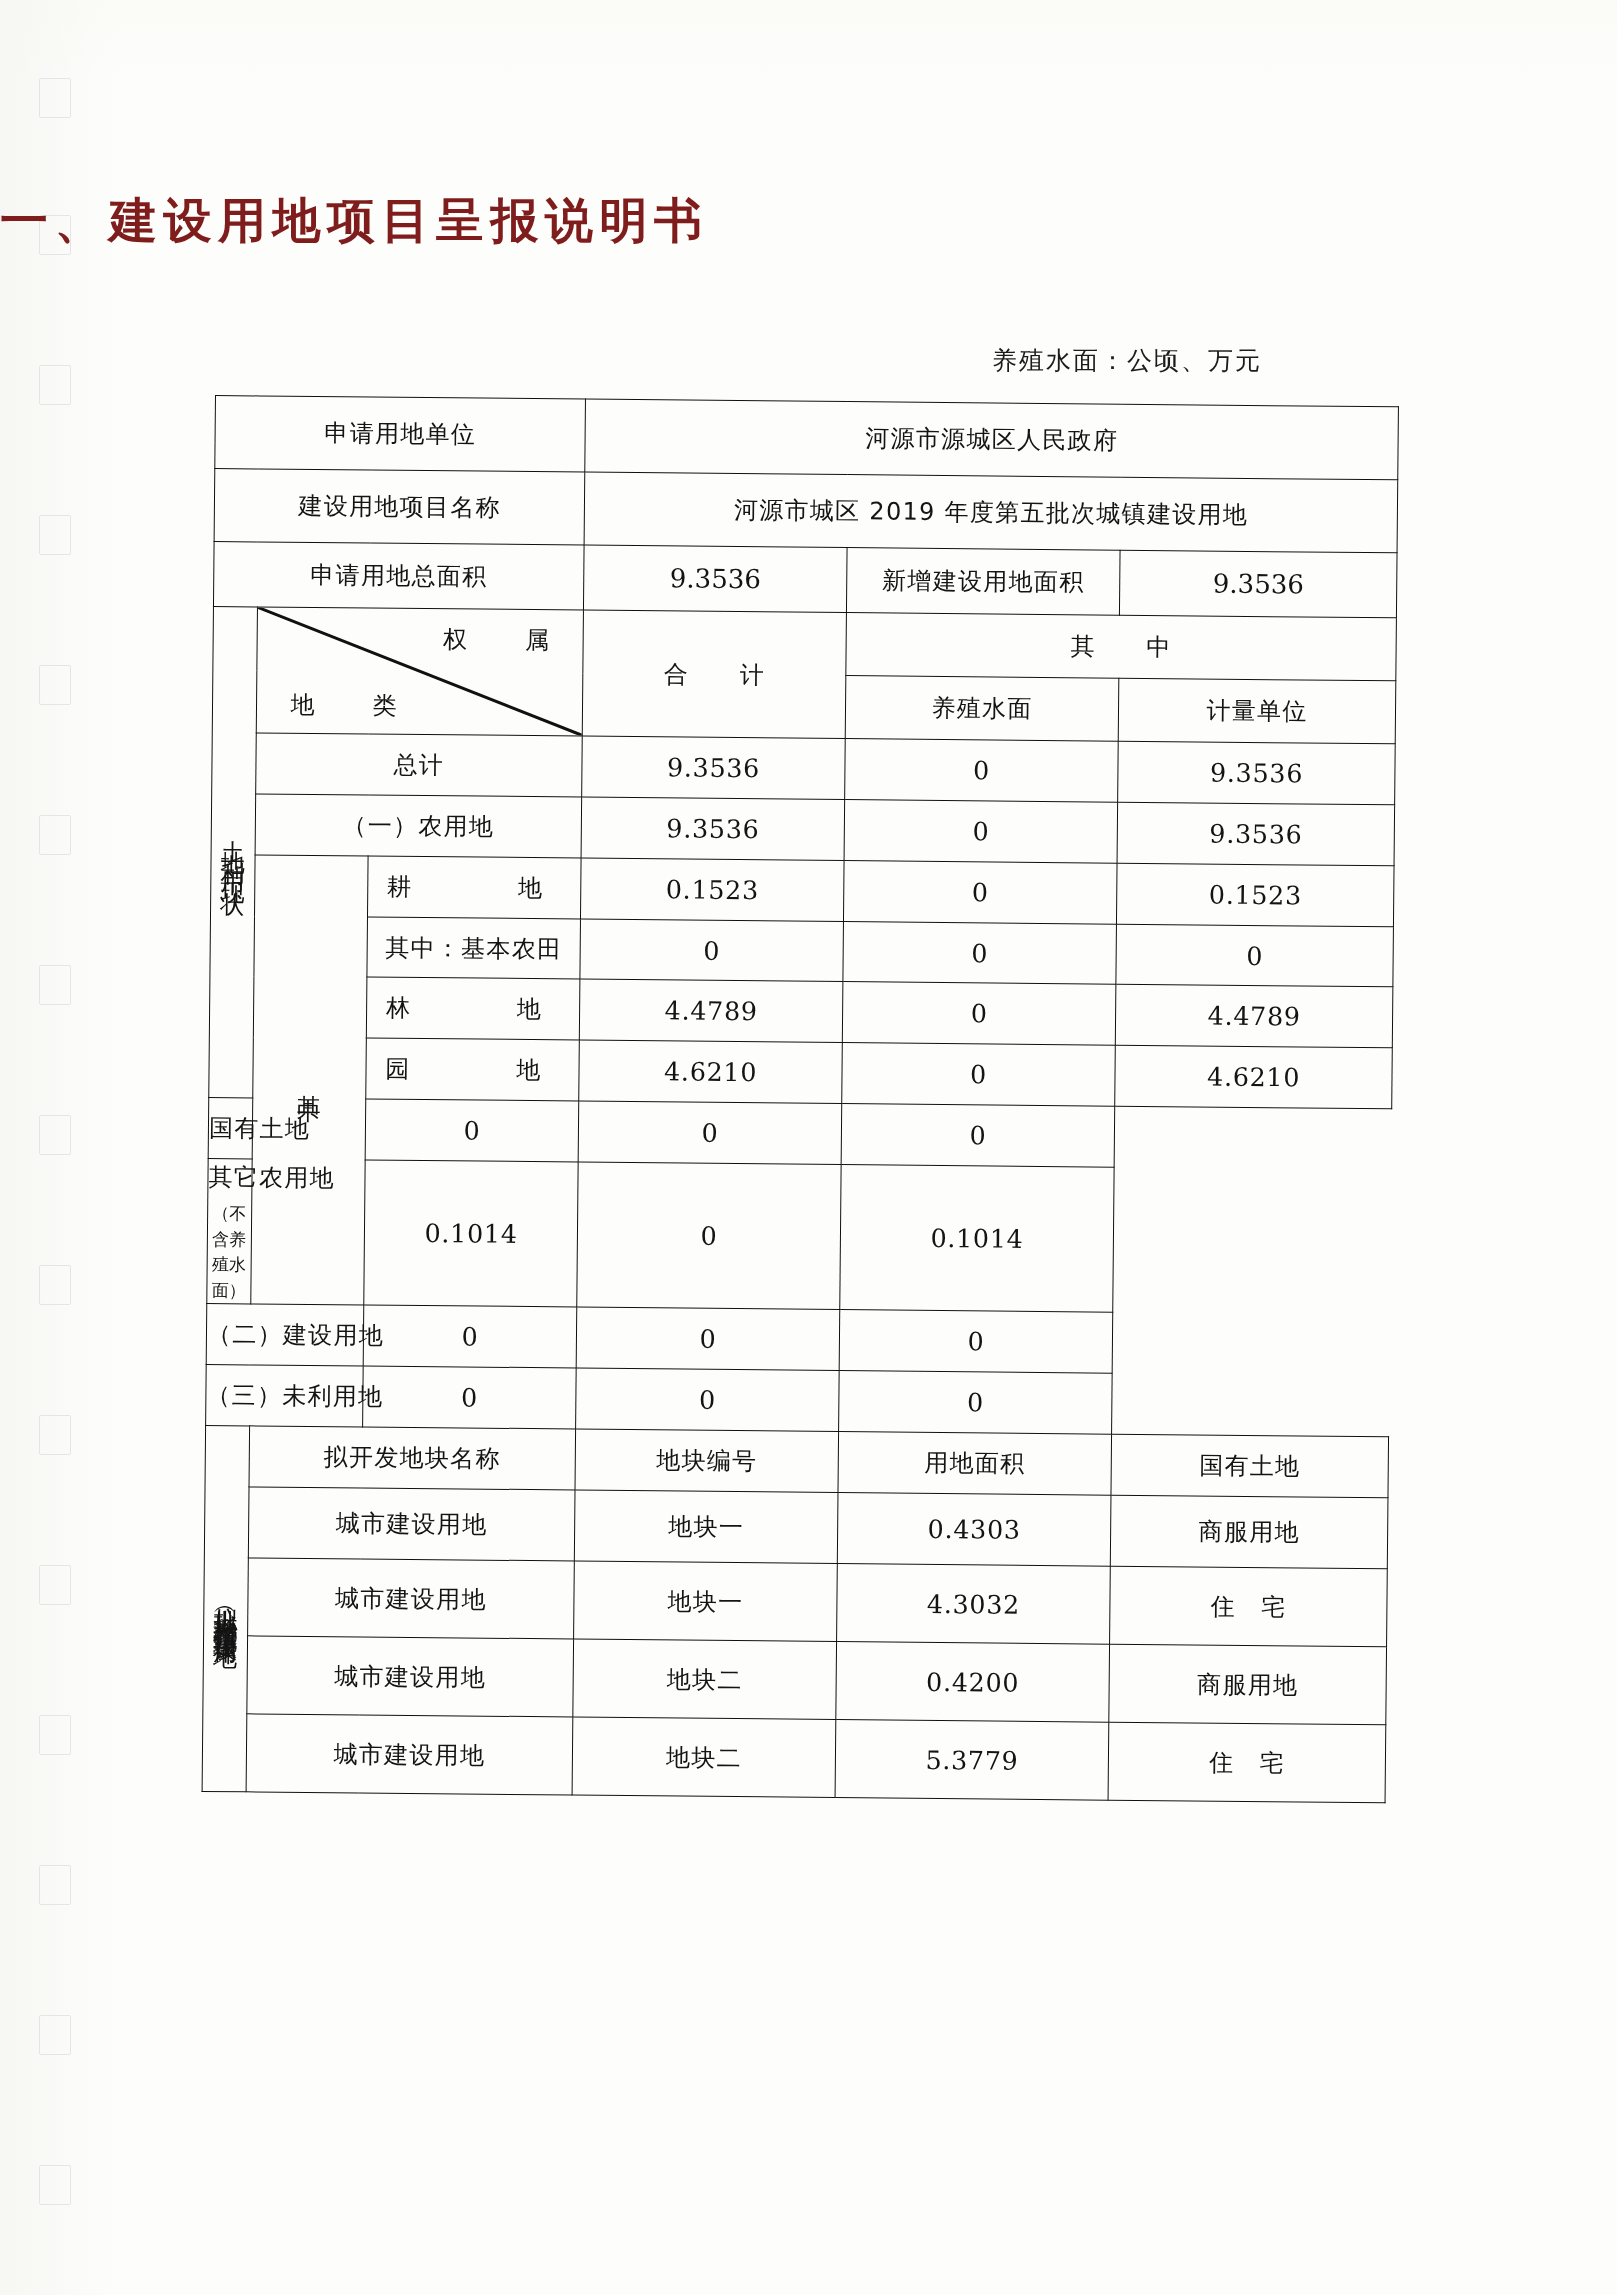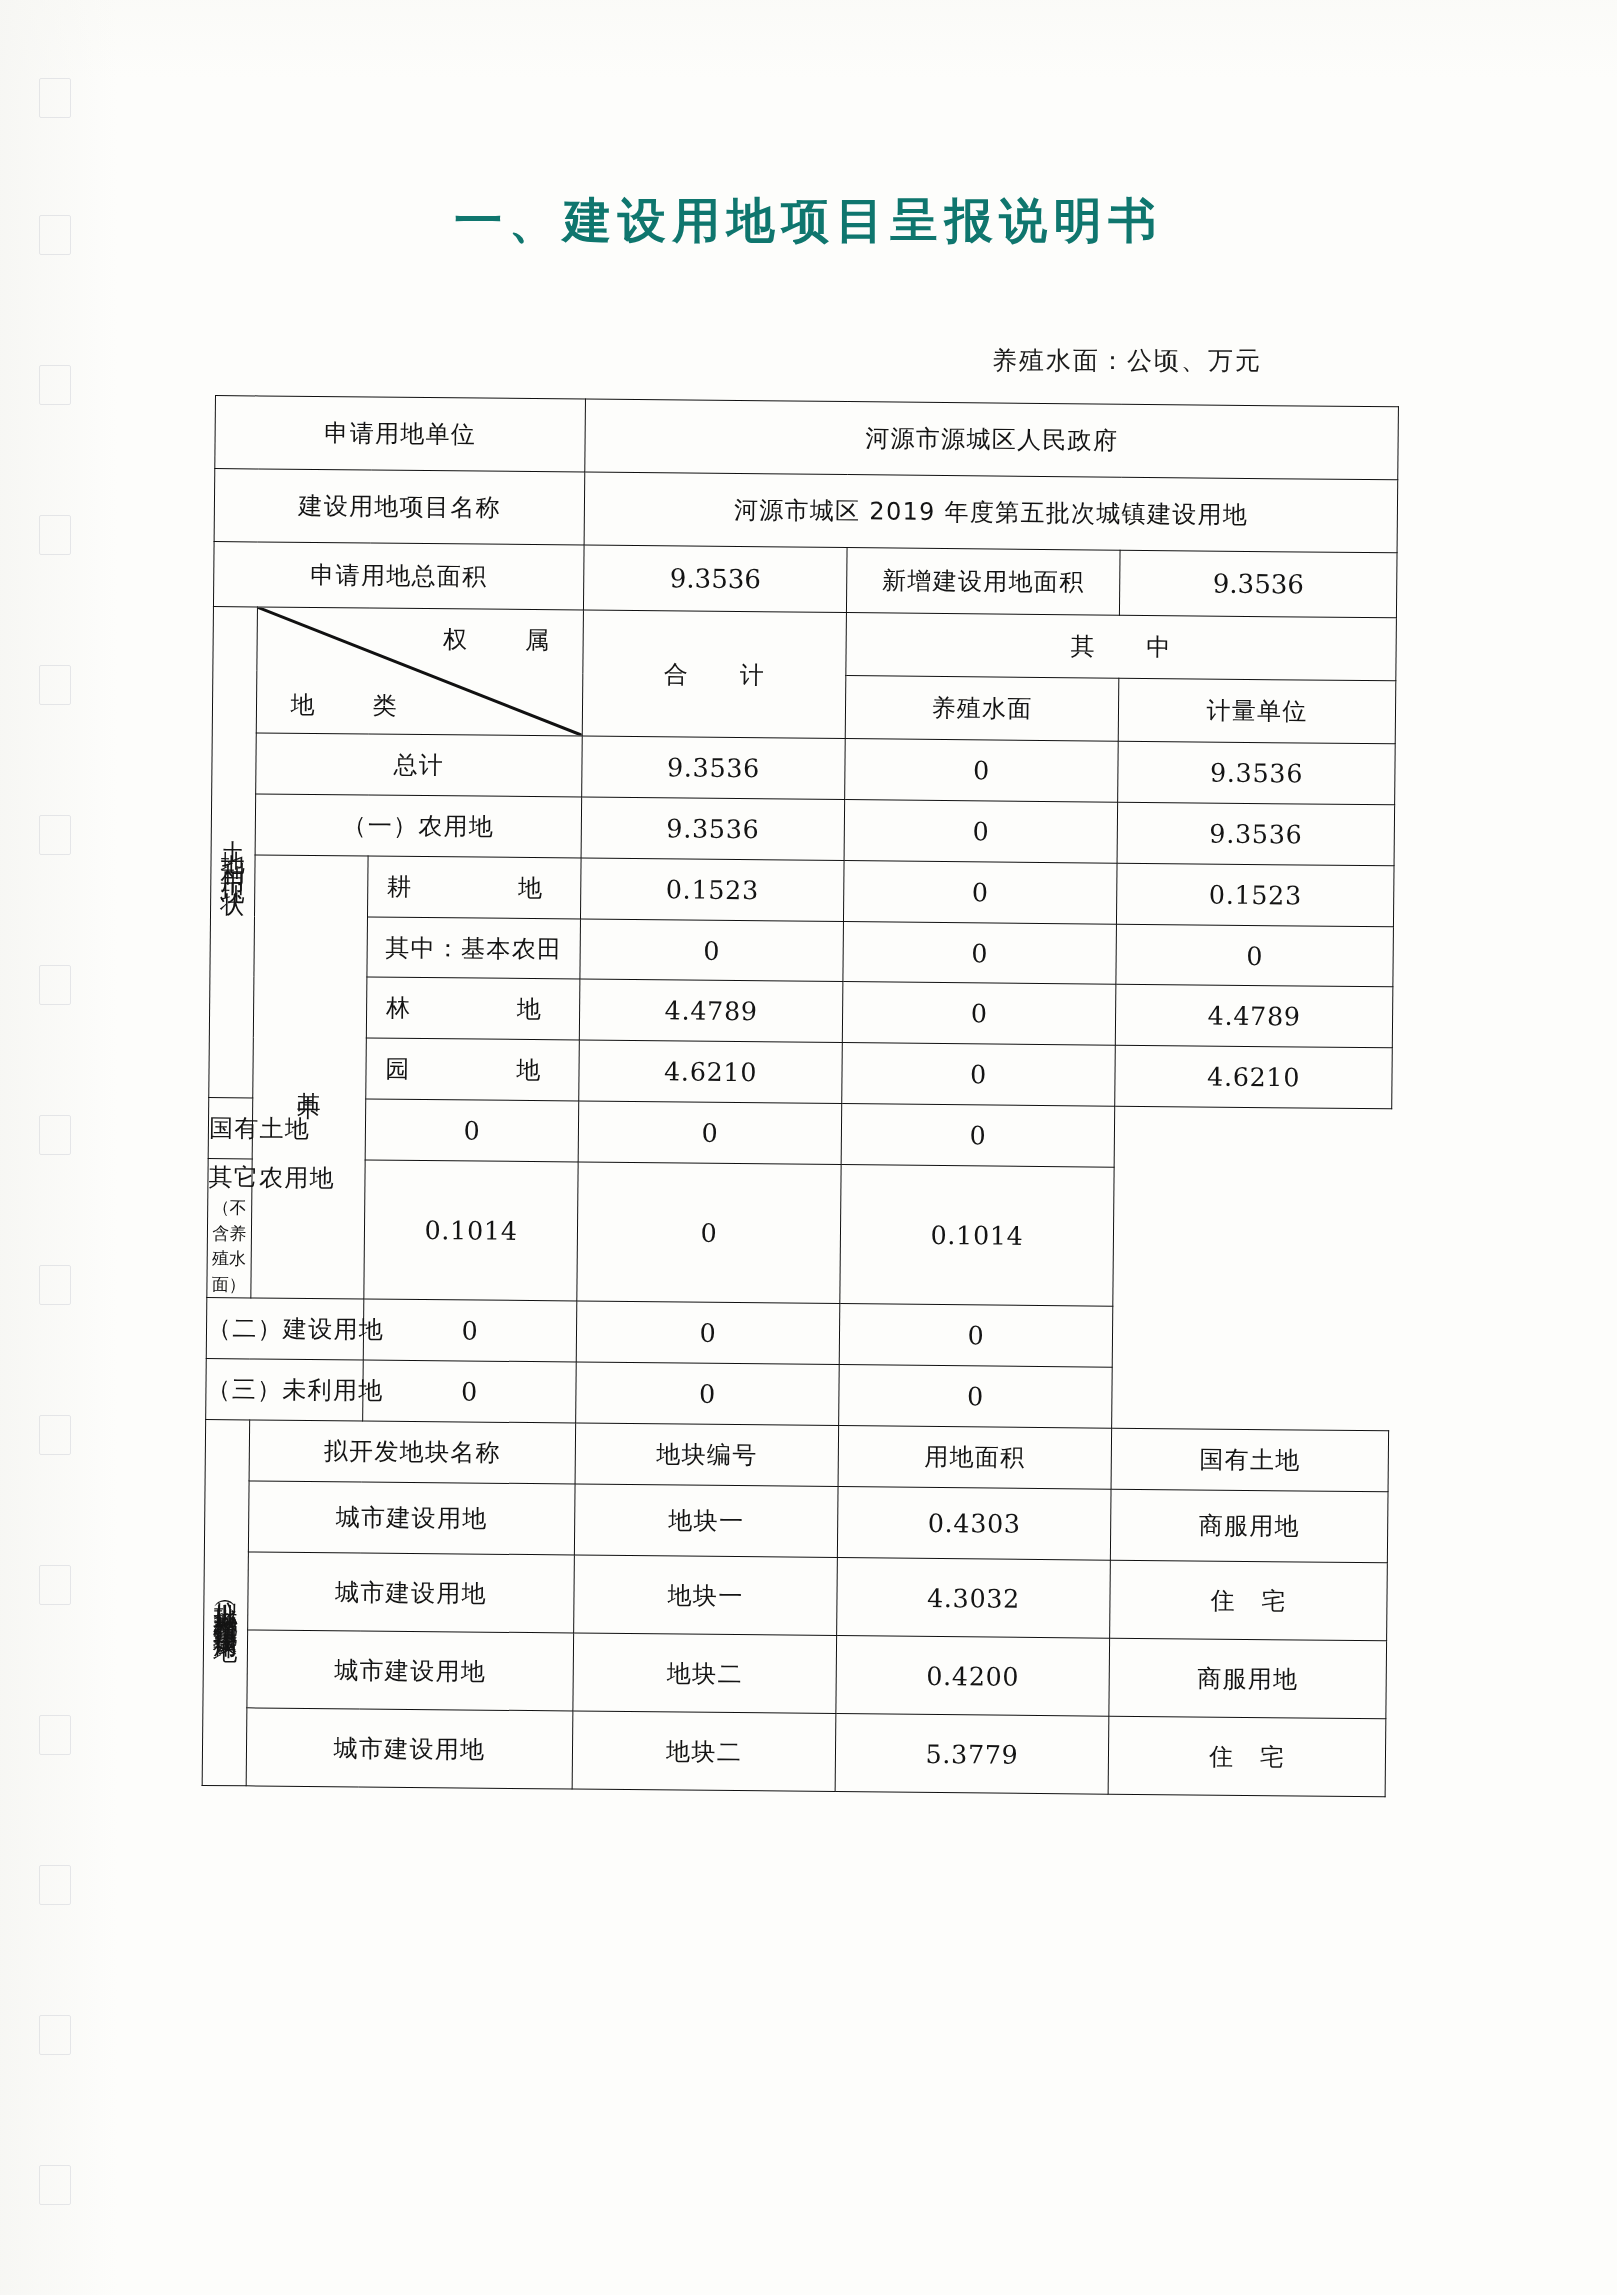--- a/index.html
+++ b/index.html
@@ -27,26 +27,25 @@
   
   .bindmark{
     position:absolute;left:39px;width:30px;height:38px;
     border:1.3px solid rgba(120,125,150,.16);
     border-radius:2px;
   }
 
   
   #title{
     position:absolute;left:0;right:0;top:189px;
-    text-align:center;
     font-family:"DejaVu Sans","Liberation Sans",sans-serif;
     font-weight:bold;
     font-size:48px;
     letter-spacing:6.5px;
-    color:#0f766e;
+    color:#7f1d1d;
     white-space:nowrap;
   }
   #unit-line{
     position:absolute;right:355px;top:344px;
     font-size:25px;
     letter-spacing:2px;
     color:#1b1b1b;
     white-space:nowrap;
   }
 
@@ -109,21 +108,21 @@
   }
   td.diag .tr{
     position:absolute;right:17px;top:14.3px;
     letter-spacing:17px;text-indent:17px;font-size:24px;
   }
   td.diag .bl{
     position:absolute;left:17px;bottom:11.7px;
     letter-spacing:17px;text-indent:17px;font-size:24px;
   }
 
-  .sub-note{display:block;font-size:17px;letter-spacing:0px;margin-top:0;}
+  .sub-note{display:block;font-size:17px;letter-spacing:0px;margin-top:6px;}
   .two-line{line-height:1.5;}
 </style>
 </head>
 <body>
 
 <div id="page">
   <div id="paper-tint"></div>
 
   <div class="bindmark" style="top:78px"></div>
   <div class="bindmark" style="top:215px"></div>

